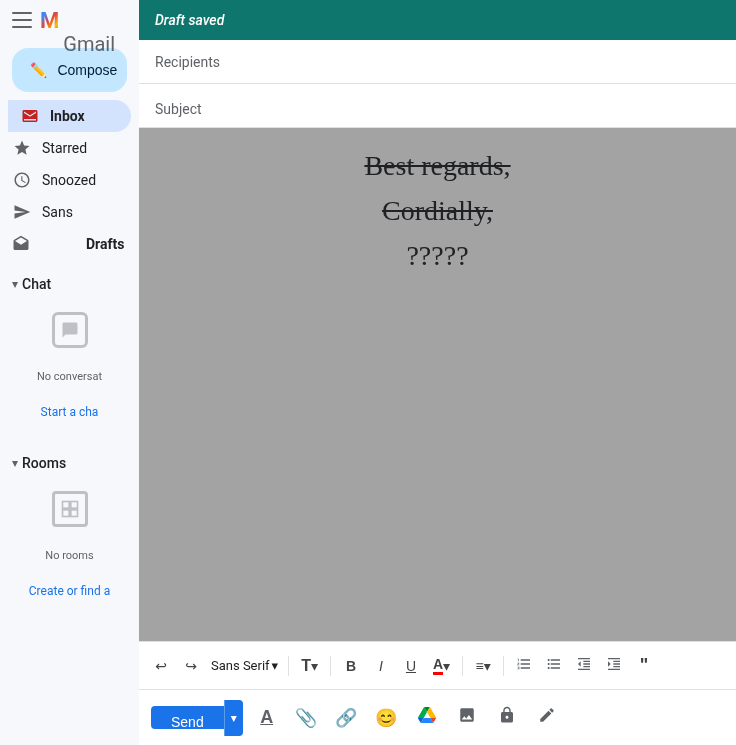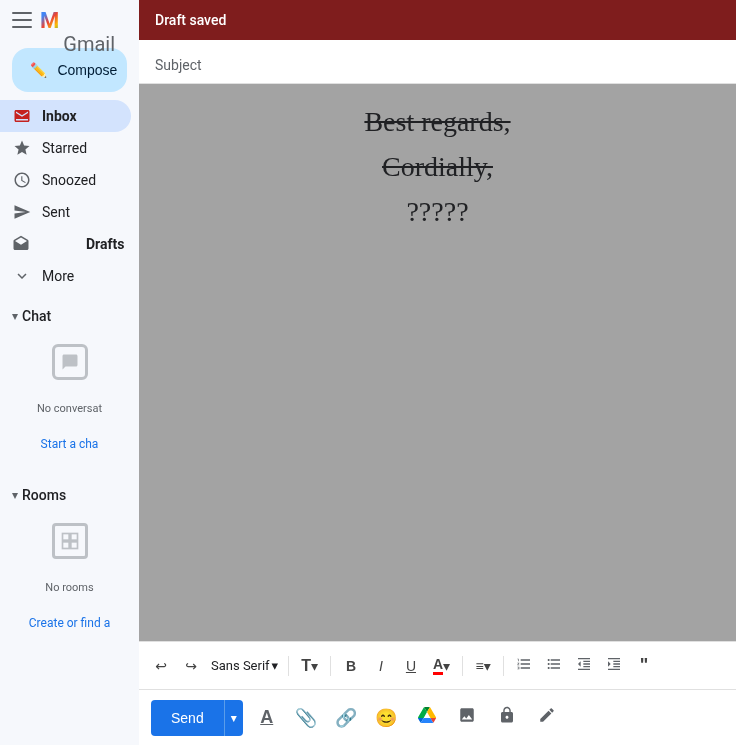--- a/index.html
+++ b/index.html
@@ -79,20 +79,21 @@
       cursor: pointer;
       font-size: 14px;
       color: #202124;
       gap: 10px;
       margin-right: 8px;
       position: relative;
     }
     .nav-item.active {
       background: #d3e3fd;
       font-weight: 600;
+      margin-left: 8px;
     }
     .nav-item.active .nav-label { font-weight: 700; color: #202124; }
     .nav-icon { width: 20px; height: 20px; display: flex; align-items: center; justify-content: center; }
 
     .section-header {
       padding: 12px 12px 4px;
       font-size: 14px;
       color: #202124;
       font-weight: 500;
       display: flex; align-items: center; gap: 4px;
@@ -107,28 +108,29 @@
       width: 597px;
       height: 745px;
       background: #fff;
       display: flex;
       flex-direction: column;
       z-index: 5;
     }
 
     
     .draft-bar {
-      background: #7f1d1d;
+      background: #0f766e;
       color: #fff;
       padding: 8px 16px;
       font-size: 14px;
       font-weight: 500;
       height: 40px;
       display: flex;
       align-items: center;
+      font-style: italic;
     }
 
     
     .recipients-row {
       border-bottom: 1px solid #e0e0e0;
       padding: 10px 16px;
       font-size: 14px;
       color: #5f6368;
       height: 44px;
       display: flex;
@@ -239,21 +241,21 @@
     }
     .send-btn {
       background: #1a73e8;
       color: #fff;
       border: none;
       border-radius: 4px 0 0 4px;
       padding: 8px 20px;
       font-size: 14px;
       font-weight: 500;
       cursor: pointer;
-      height: 36px;
+      height: 23px;
     }
     .send-arrow {
       background: #1a73e8;
       color: #fff;
       border: none;
       border-left: 1px solid #5a9dea;
       border-radius: 0 4px 4px 0;
       padding: 8px 6px;
       cursor: pointer;
       height: 36px;
@@ -373,40 +375,32 @@
       </span>
       <span class="nav-label">Snoozed</span>
     </div>
 
     <div class="nav-item">
       <span class="nav-icon">
         <svg width="18" height="18" viewBox="0 0 24 24" fill="#5f6368">
             <path d="M2.01 21L23 12 2.01 3 2 10l15 2-15 2z"></path>
           </svg>
       </span>
-      <span class="nav-label">Sent</span>
+      <span class="nav-label">Sans</span>
     </div>
 
     <div class="nav-item">
       <span class="nav-icon">
         <svg width="18" height="18" viewBox="0 0 24 24" fill="#5f6368">
             <path d="M21.99 8c0-.72-.37-1.35-.94-1.7L12 1 2.95 6.3C2.38 6.65 2 7.28 2 8v10c0 1.1.9 2 2 2h16c1.1 0 2-.9 2-2l-.01-10zm-10 5L4 8l8-4.7 8 4.7-8 5z"></path>
           </svg>
       </span>
       <span class="nav-label" style="font-weight:700;padding-left:46px;">Drafts</span>
     </div>
 
-    <div class="nav-item">
-      <span class="nav-icon">
-        <svg width="18" height="18" viewBox="0 0 24 24" fill="#5f6368">
-            <path d="M16.59 8.59L12 13.17 7.41 8.59 6 10l6 6 6-6z"></path>
-          </svg>
-      </span>
-      <span class="nav-label">More</span>
-    </div>
   </nav>
 
   <div class="chat-section">
     <div class="section-header">
       <span class="chevron">▾</span>
       <span>Chat</span>
     </div>
     <div class="no-convo-area">
       <div class="chat-bubble-icon">
         <svg width="18" height="18" viewBox="0 0 24 24" fill="#bdc1c6">
@@ -437,20 +431,23 @@
     </div>
   </div>
 </div>
 
 <div class="compose-window">
 
   <div class="draft-bar">
     <span>Draft saved</span>
   </div>
 
+  <div class="recipients-row">
+    <span style="color:#5f6368;">Recipients</span>
+  </div>
 
   <div class="subject-row">
     <span style="color:#5f6368;">Subject</span>
   </div>
 
   <div class="compose-body">
     <span class="body-line">Best regards,</span>
     <span class="body-line">Cordially,</span>
     <span class="body-line-question">?????</span>
   </div>

